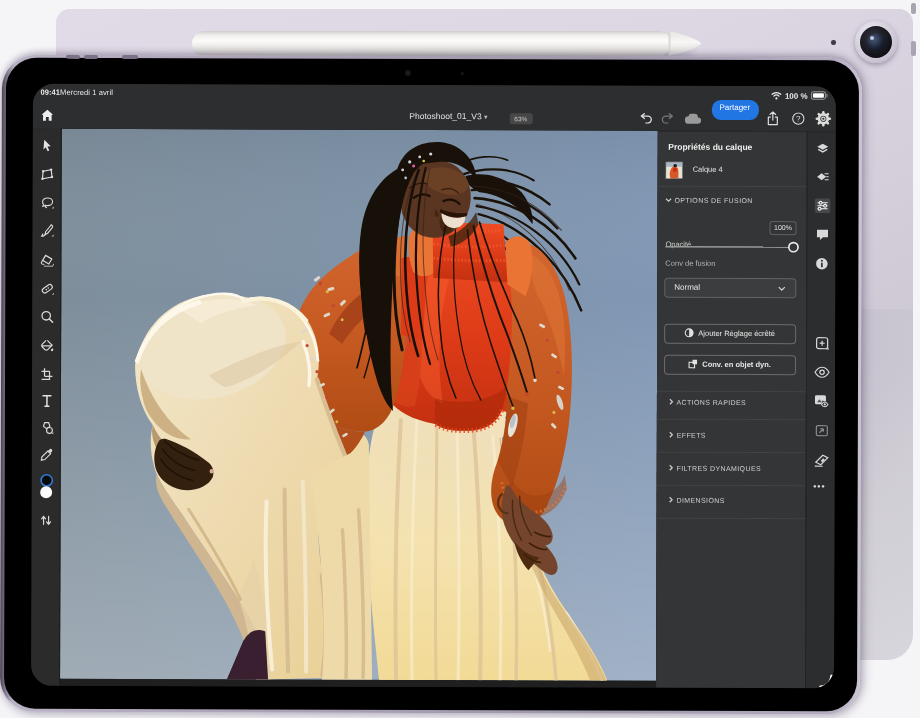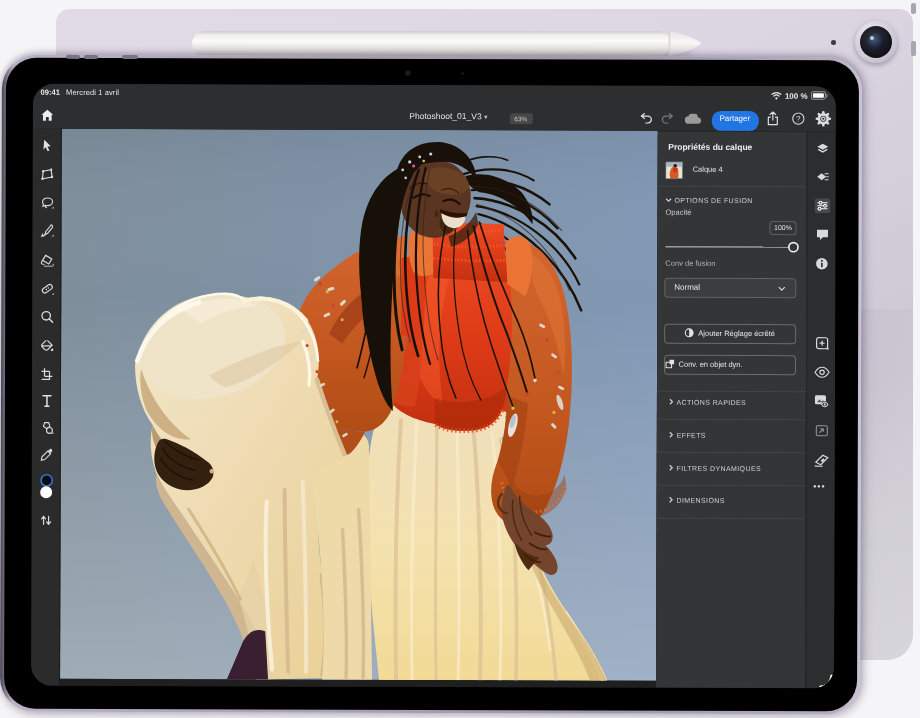--- a/index.html
+++ b/index.html
@@ -27,25 +27,25 @@
     transform:rotate(0.18deg);transform-origin:50% 50%;
     box-shadow:0 4px 9px rgba(70,60,90,.18), 0 -2px 6px rgba(70,60,90,.28), 5px 0 10px rgba(70,60,90,.18);}
   #glass{left:3.5px;top:3px;width:853px;height:651px;border-radius:31px;background:#000;}
   #fcam{left:399px;top:11px;width:6px;height:6px;border-radius:50%;background:#1f1f26;box-shadow:0 0 2px #000 inset;}
   #fcam2{left:455px;top:13px;width:3px;height:3px;border-radius:50%;background:#17171c;}
   .topnotch{height:3.5px;background:#7b7289;border-radius:2px;top:-3px;}
   #screen{left:27px;top:26px;width:803px;height:602px;border-radius:21px;background:#1f1f1f;overflow:hidden;}
   
   #topbar{left:0;top:0;width:803px;height:44.5px;background:#2d2e2f;}
   #statusL{left:8px;top:4px;font-size:7.5px;font-weight:700;color:#efefef;letter-spacing:.1px;}
-  #statusD{font-weight:400;margin-left:6px;color:#e8e8e8;}
+  #statusD{font-weight:400;color:#e8e8e8;}
   #statusR{right:7px;top:4px;height:10px;}
   #title{left:377px;top:26px;width:150px;font-size:8.5px;color:#e3e3e3;}
   #zoom{left:477px;top:27.5px;width:23px;height:11px;background:#474747;border-radius:2.5px;color:#c9c9c9;font-size:6.5px;text-align:center;line-height:11px;}
-  #partager{left:679px;top:25px;width:47px;height:20px;background:#2176e4;border-radius:9px;color:#fff;font-size:8px;text-align:center;line-height:16.5px;}
+  #partager{left:679px;top:14px;width:47px;height:20px;background:#2176e4;border-radius:9px;color:#fff;font-size:8px;text-align:center;line-height:16.5px;}
   #lstrip{left:0;top:44.5px;width:29px;height:557.5px;background:#2b2b2b;border-right:1px solid #1d1d1d;box-sizing:border-box;}
   #rpanel{left:625px;top:44.5px;width:149px;height:557.5px;background:#343536;border-top:1px solid #272727;box-sizing:border-box;}
   #rstrip{left:774px;top:44.5px;width:29px;height:557.5px;background:#2c2d2e;border-left:1px solid #242424;border-top:1px solid #272727;box-sizing:border-box;}
   #canvasarea{left:29px;top:44.5px;width:596px;height:557.5px;background:#1f1f1f;}
   
   .ph{font-weight:700;font-size:8.5px;color:#f0f0f0;}
   .psec{font-size:7px;color:#cfcfcf;letter-spacing:.4px;}
   .pdiv{left:0;width:149px;height:1px;background:#424344;}
   .pbtn{left:7px;width:132px;height:20px;border:1px solid #6c6c6c;border-radius:4px;box-sizing:border-box;color:#e8e8e8;font-size:7.5px;line-height:18px;}
   svg{display:block;}
@@ -461,35 +461,35 @@
             <path d="M7.5 6.5 L11 6 L11 10 L7.5 10 Z" fill="#cc3012"></path>
             <circle cx="9.5" cy="4" r="1.8" fill="#2a1a10"></circle>
             <path d="M0 17 L3 10 L5 17 Z" fill="#efe6d0"></path>
             <rect width="17" height="17" fill="none" stroke="#6e6e6e" stroke-width="1"></rect>
           </svg>
 <div class="abs" style="left:35.5px;top:33.5px;font-size:7.5px;color:#e3e3e3;">Calque 4</div>
 <div class="pdiv abs" style="top:54.5px;"></div>
 <div class="abs psec" style="left:7px;top:64.5px;"><svg width="8" height="8" viewBox="0 0 8 8" style="display:inline-block;vertical-align:-1px;">
               <path d="M1.5 3 L4 5.5 L6.5 3" fill="none" stroke="#cfcfcf" stroke-width="1.2"></path>
             </svg> OPTIONS DE FUSION</div>
-<div class="abs" style="left:8.5px;top:76px;font-size:7.5px;color:#cdcdcd;">Opacité</div>
+<div class="abs" style="left:8.5px;top:108px;font-size:7.5px;color:#cdcdcd;">Opacité</div>
 <div class="abs" style="left:112.5px;top:89.5px;width:27px;height:14px;border:1px solid #606060;border-radius:3px;box-sizing:border-box;font-size:7px;color:#e3e3e3;text-align:center;line-height:12.5px;">100%</div>
 <svg class="abs" style="left:7px;top:108px;" width="136" height="14" viewBox="0 0 136 14">
             <line x1="1" y1="7" x2="128" y2="7" stroke="#9a9a9a" stroke-width="1.6"></line>
             <circle cx="129" cy="7" r="4.6" fill="#343536" stroke="#ececec" stroke-width="1.7"></circle>
           </svg>
 <div class="abs" style="left:8.5px;top:127.5px;font-size:7.5px;color:#b5b5b5;">Conv de fusion</div>
 <div class="abs pbtn" style="top:192.5px;text-align:center;"><svg width="10" height="10" viewBox="0 0 10 10" style="display:inline-block;vertical-align:-2px;margin-right:4px;">
               <circle cx="5" cy="5" r="3.9" fill="none" stroke="#e3e3e3" stroke-width="1.1"></circle>
               <path d="M5 1.1 A3.9 3.9 0 0 1 5 8.9 Z" fill="#e3e3e3"></path>
             </svg>Ajouter Réglage écrêté</div>
 <div class="abs" style="left:7.5px;top:146px;width:132px;height:20px;background:#3c3d3e;border:1px solid #636363;border-radius:4px;box-sizing:border-box;font-size:8px;color:#ececec;line-height:18px;padding-left:9px;">Normal<svg width="9" height="9" viewBox="0 0 9 9" style="position:absolute;right:9px;top:5.5px;">
               <path d="M1.5 3 L4.5 6 L7.5 3" fill="none" stroke="#d2d2d2" stroke-width="1.3"></path>
             </svg></div>
-<div class="abs pbtn" style="top:223.5px;"><svg width="10" height="10" viewBox="0 0 10 10" style="display:inline-block;vertical-align:-2px;margin-right:4px;">
+<div class="abs pbtn" style="top:223.5px;text-align:center;font-weight:bold;"><svg width="10" height="10" viewBox="0 0 10 10" style="display:inline-block;vertical-align:-2px;margin-right:4px;">
               <rect x="1" y="3.5" width="5.5" height="5.5" fill="none" stroke="#e3e3e3" stroke-width="1.1"></rect>
               <rect x="4.5" y="1" width="4.5" height="4.5" fill="#e3e3e3"></rect>
             </svg>Conv. en objet dyn.</div>
 <div class="pdiv abs" style="top:259.5px;"></div>
 <div class="abs psec" style="left:10px;top:266px;"><svg width="8" height="8" viewBox="0 0 8 8" style="display:inline-block;vertical-align:-1px;">
               <path d="M3 1.5 L5.5 4 L3 6.5" fill="none" stroke="#cfcfcf" stroke-width="1.2"></path>
             </svg> ACTIONS RAPIDES</div>
 <div class="pdiv abs" style="top:287.5px;"></div>
 <div class="abs psec" style="left:10px;top:299.5px;"><svg width="8" height="8" viewBox="0 0 8 8" style="display:inline-block;vertical-align:-1px;">
               <path d="M3 1.5 L5.5 4 L3 6.5" fill="none" stroke="#cfcfcf" stroke-width="1.2"></path>

